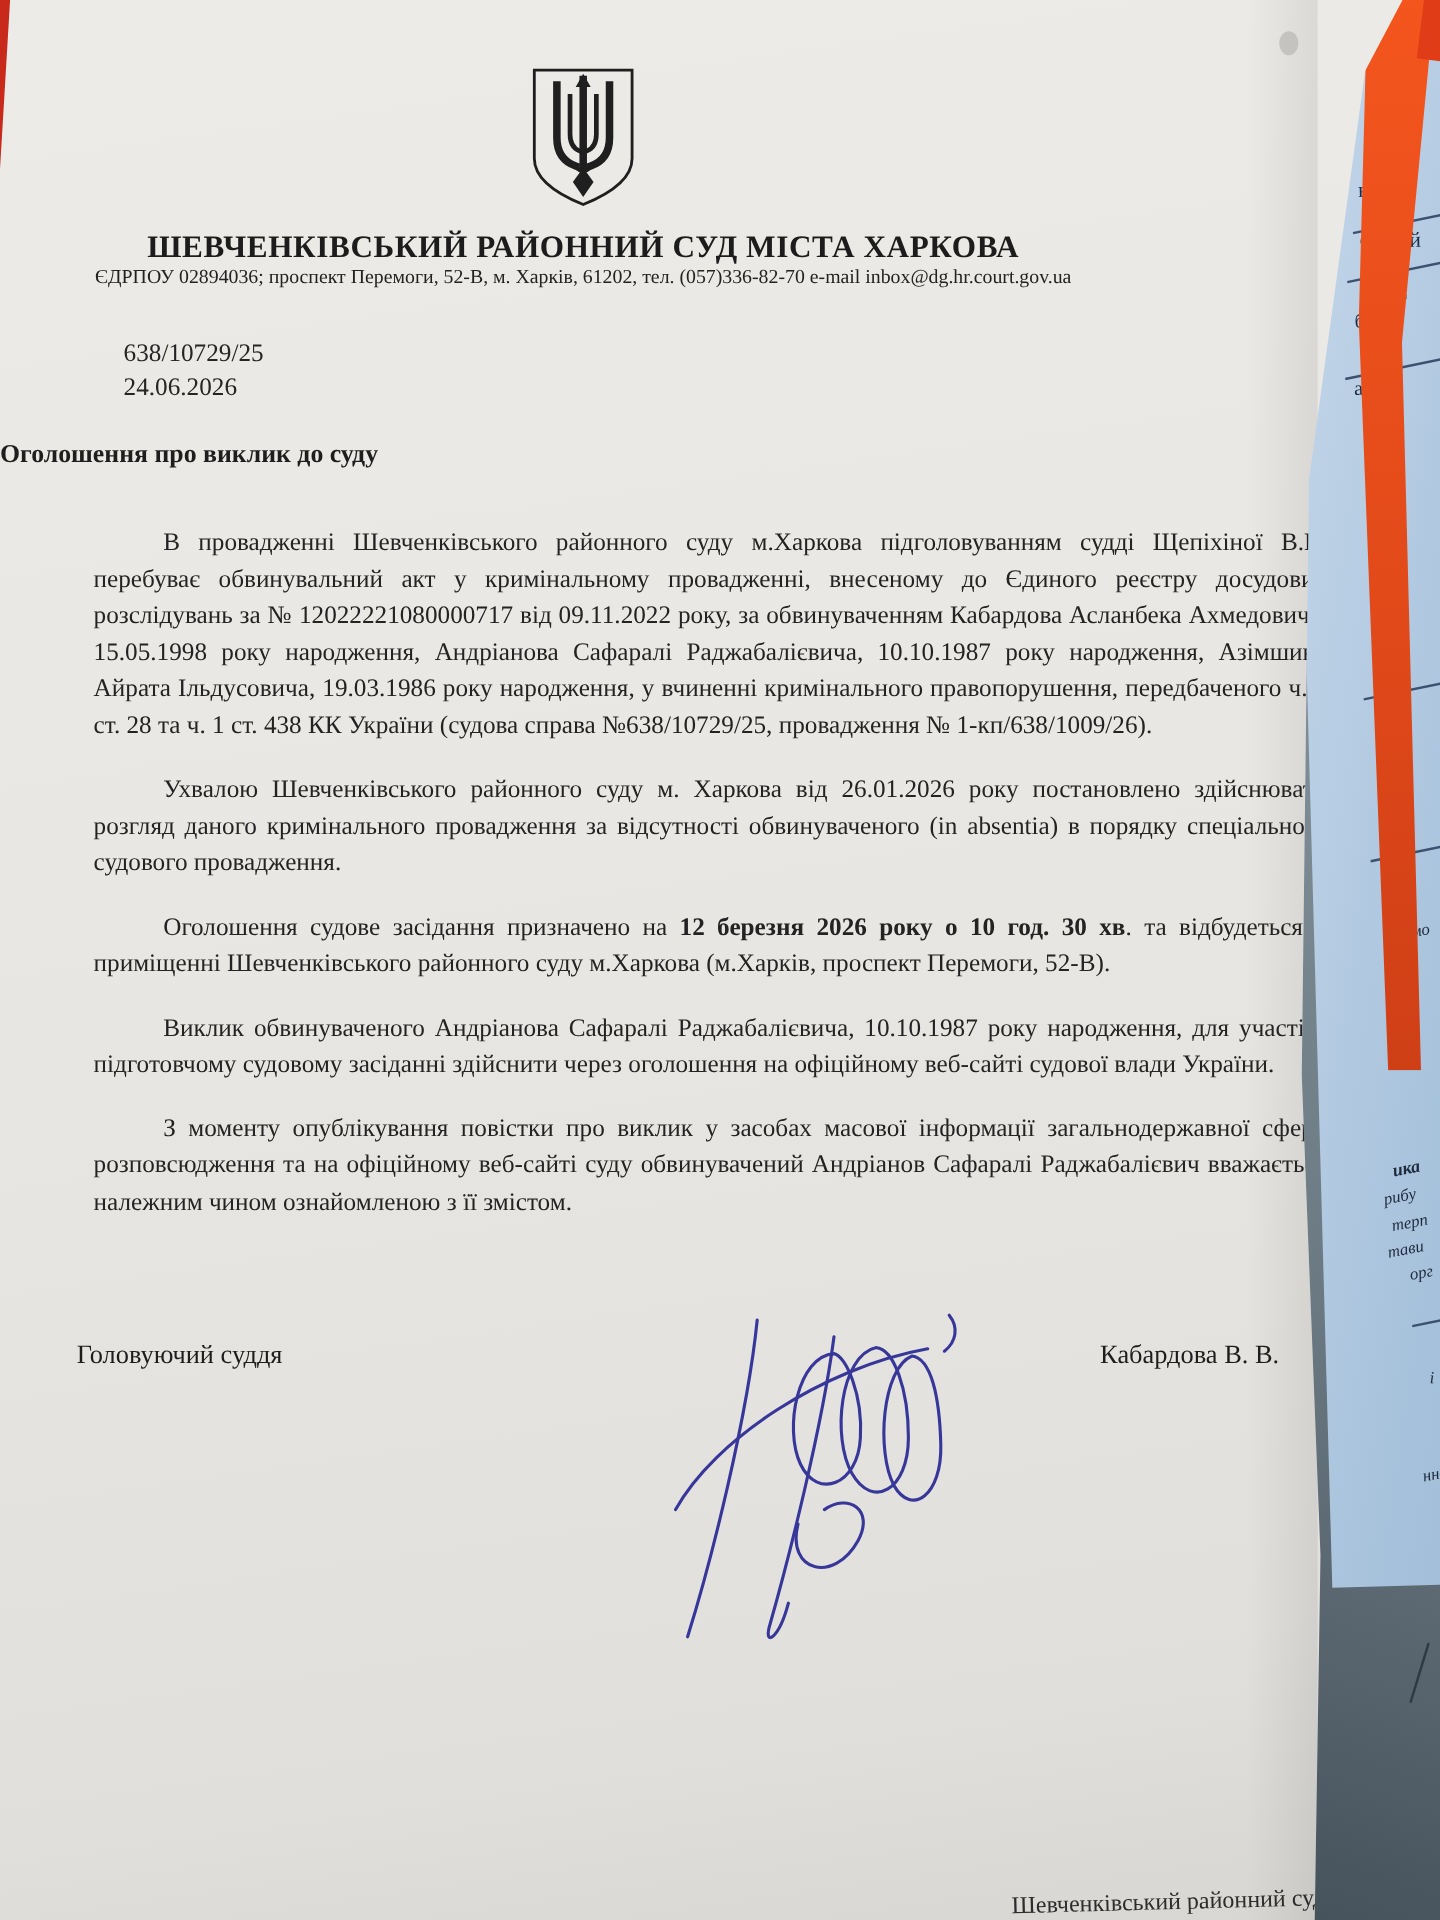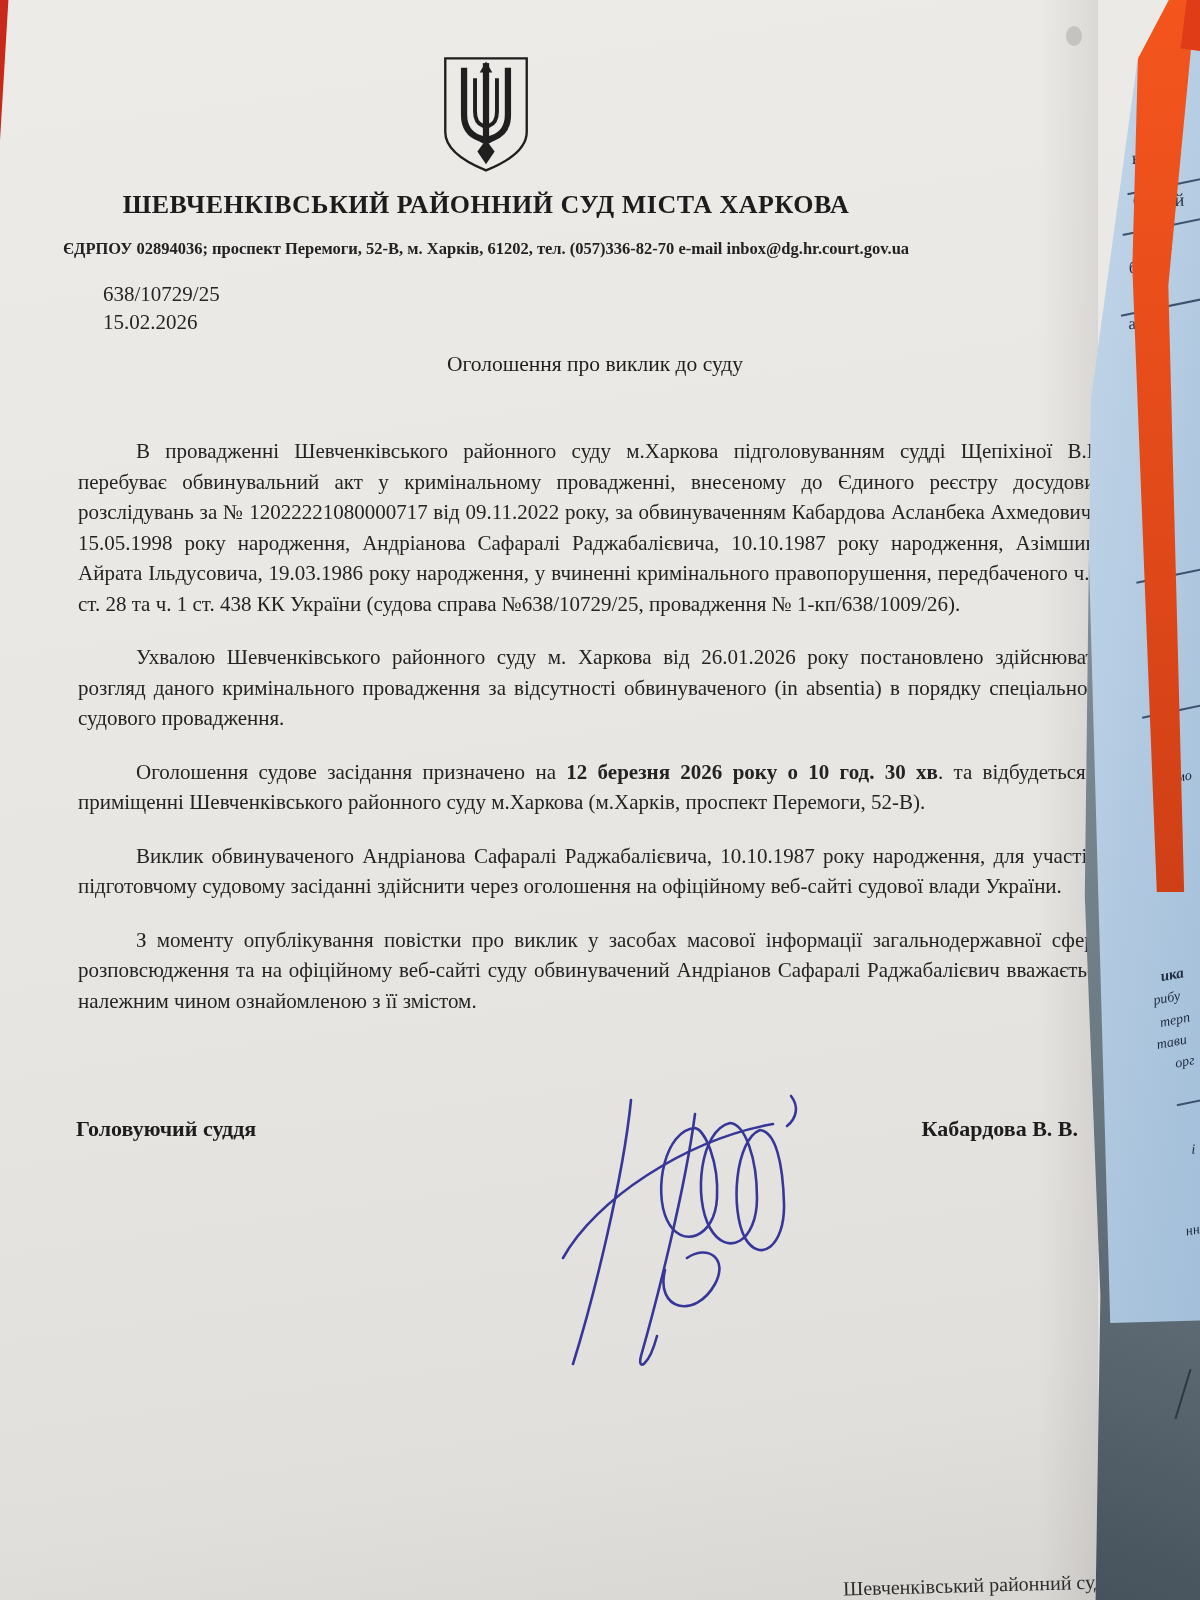--- a/index.html
+++ b/index.html
@@ -43,30 +43,30 @@
   .paper .edge-shade{
     position:absolute;right:8.5%;top:0;width:5%;height:100%;
     background:linear-gradient(90deg,rgba(0,0,0,0) 0%,rgba(90,90,100,0.12) 100%);
   }
   .smudge{position:absolute;left:1066px;top:26px;width:16px;height:20px;border-radius:50%;
     background:#b4b4b0;opacity:.65;}
   
   .doc-header{position:absolute;left:0;top:46px;width:972px;text-align:center;}
   .emblem{display:inline-block;width:94px;height:136px;}
   .court-name{margin-top:4px;font-weight:bold;font-size:26px;letter-spacing:.5px;color:#1c1c1c;}
-  .contacts{margin-top:19px;font-size:16.5px;color:#222;font-weight:bold;}
+  .contacts{margin-top:0;font-size:16.5px;color:#222;}
   .case-block{position:absolute;left:103px;top:280px;font-size:21px;line-height:28px;color:#252525;font-family:Liberation Serif, serif;}
-  .doc-title{position:absolute;left:0;top:352px;width:1190px;text-align:center;
-    font-weight:normal;font-size:21.5px;color:#1e1e1e;}
+  .doc-title{position:absolute;left:0;top:366px;width:1190px;
+    font-weight:bold;font-size:21.5px;color:#1e1e1e;}
   .doc-body{position:absolute;left:78px;top:436px;width:1028px;
     font-size:21px;line-height:30.5px;color:#232323;}
   .doc-body p{margin:0 0 23px;text-align:justify;text-indent:58px;}
   .doc-body p:last-child{margin-bottom:0;}
-  .sig-row{position:absolute;left:76px;top:1116px;width:1002px;display:flex;
-    justify-content:space-between;font-weight:bold;font-size:22px;color:#1d1d1d;}
+  .sig-row{position:absolute;left:64px;top:1116px;width:1002px;display:flex;
+    justify-content:space-between;font-weight:normal;font-size:22px;color:#1d1d1d;}
   .signature{position:absolute;left:545px;top:1068px;width:262px;height:300px;}
   .footer-partial{position:absolute;left:843px;top:1574px;font-size:20px;color:#2c2c2c;
     transform:rotate(-1.5deg);white-space:nowrap;}
   .b{font-weight:bold;}
   .i{font-style:italic;}
 </style>
 </head>
 <body>
 
 <div id="shot">
@@ -118,21 +118,21 @@
         </g>
         <polygon points="60,8 52,22 68,22" fill="#1f1f1f"></polygon>
         <polygon points="60,108 49,123 60,139 71,123" fill="#1f1f1f"></polygon>
       </svg>
       <div class="court-name">ШЕВЧЕНКІВСЬКИЙ РАЙОННИЙ СУД МІСТА ХАРКОВА</div>
       <div class="contacts">ЄДРПОУ 02894036; проспект Перемоги, 52-В, м. Харків, 61202, тел. (057)336-82-70 e-mail inbox@dg.hr.court.gov.ua</div>
     </div>
 
     <div class="case-block">
       <div>638/10729/25</div>
-      <div>15.02.2026</div>
+      <div>24.06.2026</div>
     </div>
 
     <div class="doc-title">Оголошення про виклик до суду</div>
 
     <div class="doc-body">
       <p>В провадженні Шевченківського районного суду м.Харкова підголовуванням судді Щепіхіної В.В. перебуває обвинувальний акт у кримінальному провадженні, внесеному до Єдиного реєстру досудових розслідувань за № 12022221080000717 від 09.11.2022 року, за обвинуваченням Кабардова Асланбека Ахмедовича, 15.05.1998 року народження, Андріанова Сафаралі Раджабалієвича, 10.10.1987 року народження, Азімшина Айрата Ільдусовича, 19.03.1986 року народження, у вчиненні кримінального правопорушення, передбаченого ч. 2 ст. 28 та ч. 1 ст. 438 КК України (судова справа №638/10729/25, провадження № 1-кп/638/1009/26).</p>
       <p>Ухвалою Шевченківського районного суду м. Харкова від 26.01.2026 року постановлено здійснювати розгляд даного кримінального провадження за відсутності обвинуваченого (in absentia) в порядку спеціального судового провадження.</p>
       <p><span>Оголошення судове засідання призначено на </span><span class="b">12 березня 2026 року о 10 год. 30 хв</span><span>. та відбудеться в приміщенні Шевченківського районного суду м.Харкова (м.Харків, проспект Перемоги, 52-В).</span></p>
       <p>Виклик обвинуваченого Андріанова Сафаралі Раджабалієвича, 10.10.1987 року народження, для участі у підготовчому судовому засіданні здійснити через оголошення на офіційному веб-сайті судової влади України.</p>
       <p>З моменту опублікування повістки про виклик у засобах масової інформації загальнодержавної сфери розповсюдження та на офіційному веб-сайті суду обвинувачений Андріанов Сафаралі Раджабалієвич вважається належним чином ознайомленою з її змістом.</p>

